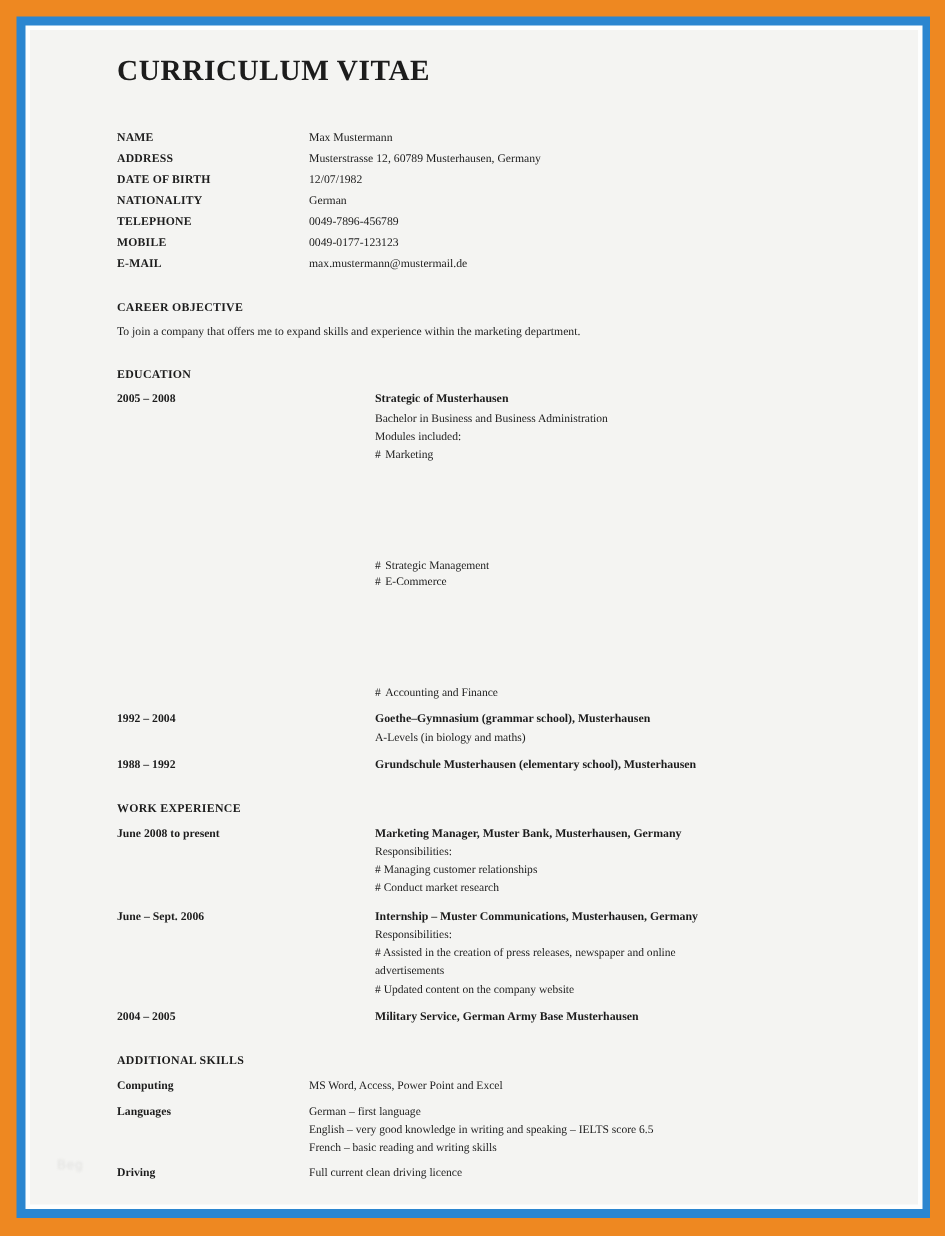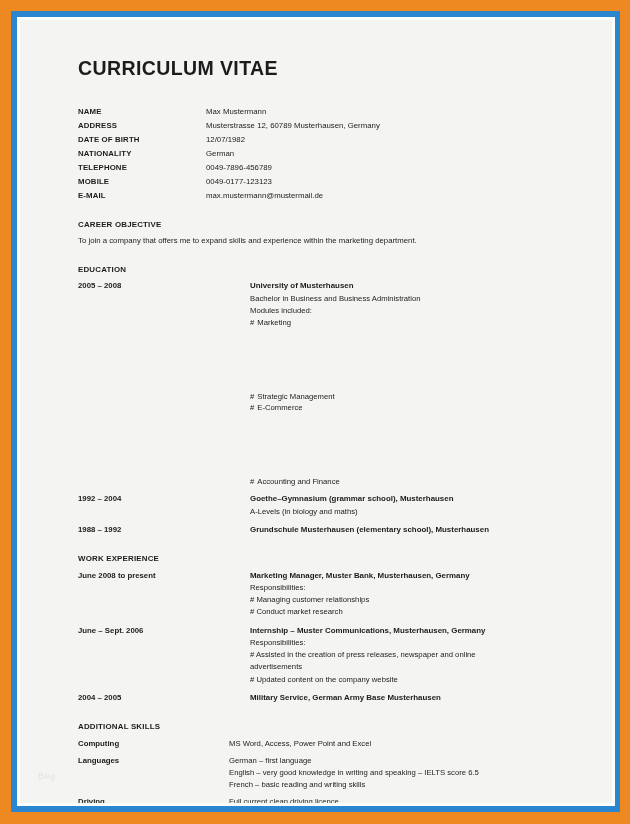--- a/index.html
+++ b/index.html
@@ -44,27 +44,28 @@
     height: 100%;
     box-sizing: border-box;
     background: #f4f4f2;            
     overflow: hidden;
   }
 
   
   #doc {
     position: absolute;
     left: 58px;
-    top: 34px;
+    top: 14px;
     right: 14px;
     color: #1c1c1c;
     font-size: 8.2px;
     line-height: 1.45;
     
     filter: blur(0.22px);
+    font-family: Liberation Serif, serif;
   }
 
   .cv-title {
     font-size: 19.5px;
     font-weight: bold;
     letter-spacing: 0.4px;
     margin: 0 0 24px 0;
   }
 
   
@@ -136,21 +137,21 @@
   .skill-row {
     display: flex;
     margin-bottom: 5px;
   }
   .skill-label {
     width: 128px;
     flex: 0 0 128px;
     font-weight: bold;
     font-size: 7.8px;
   }
-  .skill-body { flex: 1 1 auto; margin-left: 23px; }
+  .skill-body { flex: 1 1 auto; }
   .skill-line {
     font-size: 7.7px;
     margin: 0 0 1px 0;
   }
 
   
   #watermark {
     position: absolute;
     left: 18px;
     bottom: 22px;
@@ -208,21 +209,21 @@
             <div class="section-head">CAREER OBJECTIVE</div>
             <p class="objective-text">To join a company that offers me to expand skills and experience within the marketing department.</p>
           </div>
 
           <div class="section-block">
             <div class="section-head">EDUCATION</div>
 
             <div class="entry">
               <div class="entry-date">2005 – 2008</div>
               <div class="entry-body">
-                <p class="entry-title">University of Musterhausen</p>
+                <p class="entry-title">Strategic of Musterhausen</p>
                 <p class="entry-line">Bachelor in Business and Business Administration</p>
                 <p class="entry-line">Modules included:</p>
                 <div class="bullet-cols">
                   <div class="bullet-col-a">
                     <span class="bullet-glyph">#</span><span>Marketing</span>
                   </div>
                   <div>
                     <span class="bullet-glyph">#</span><span>Strategic Management</span>
                   </div>
                 </div>

